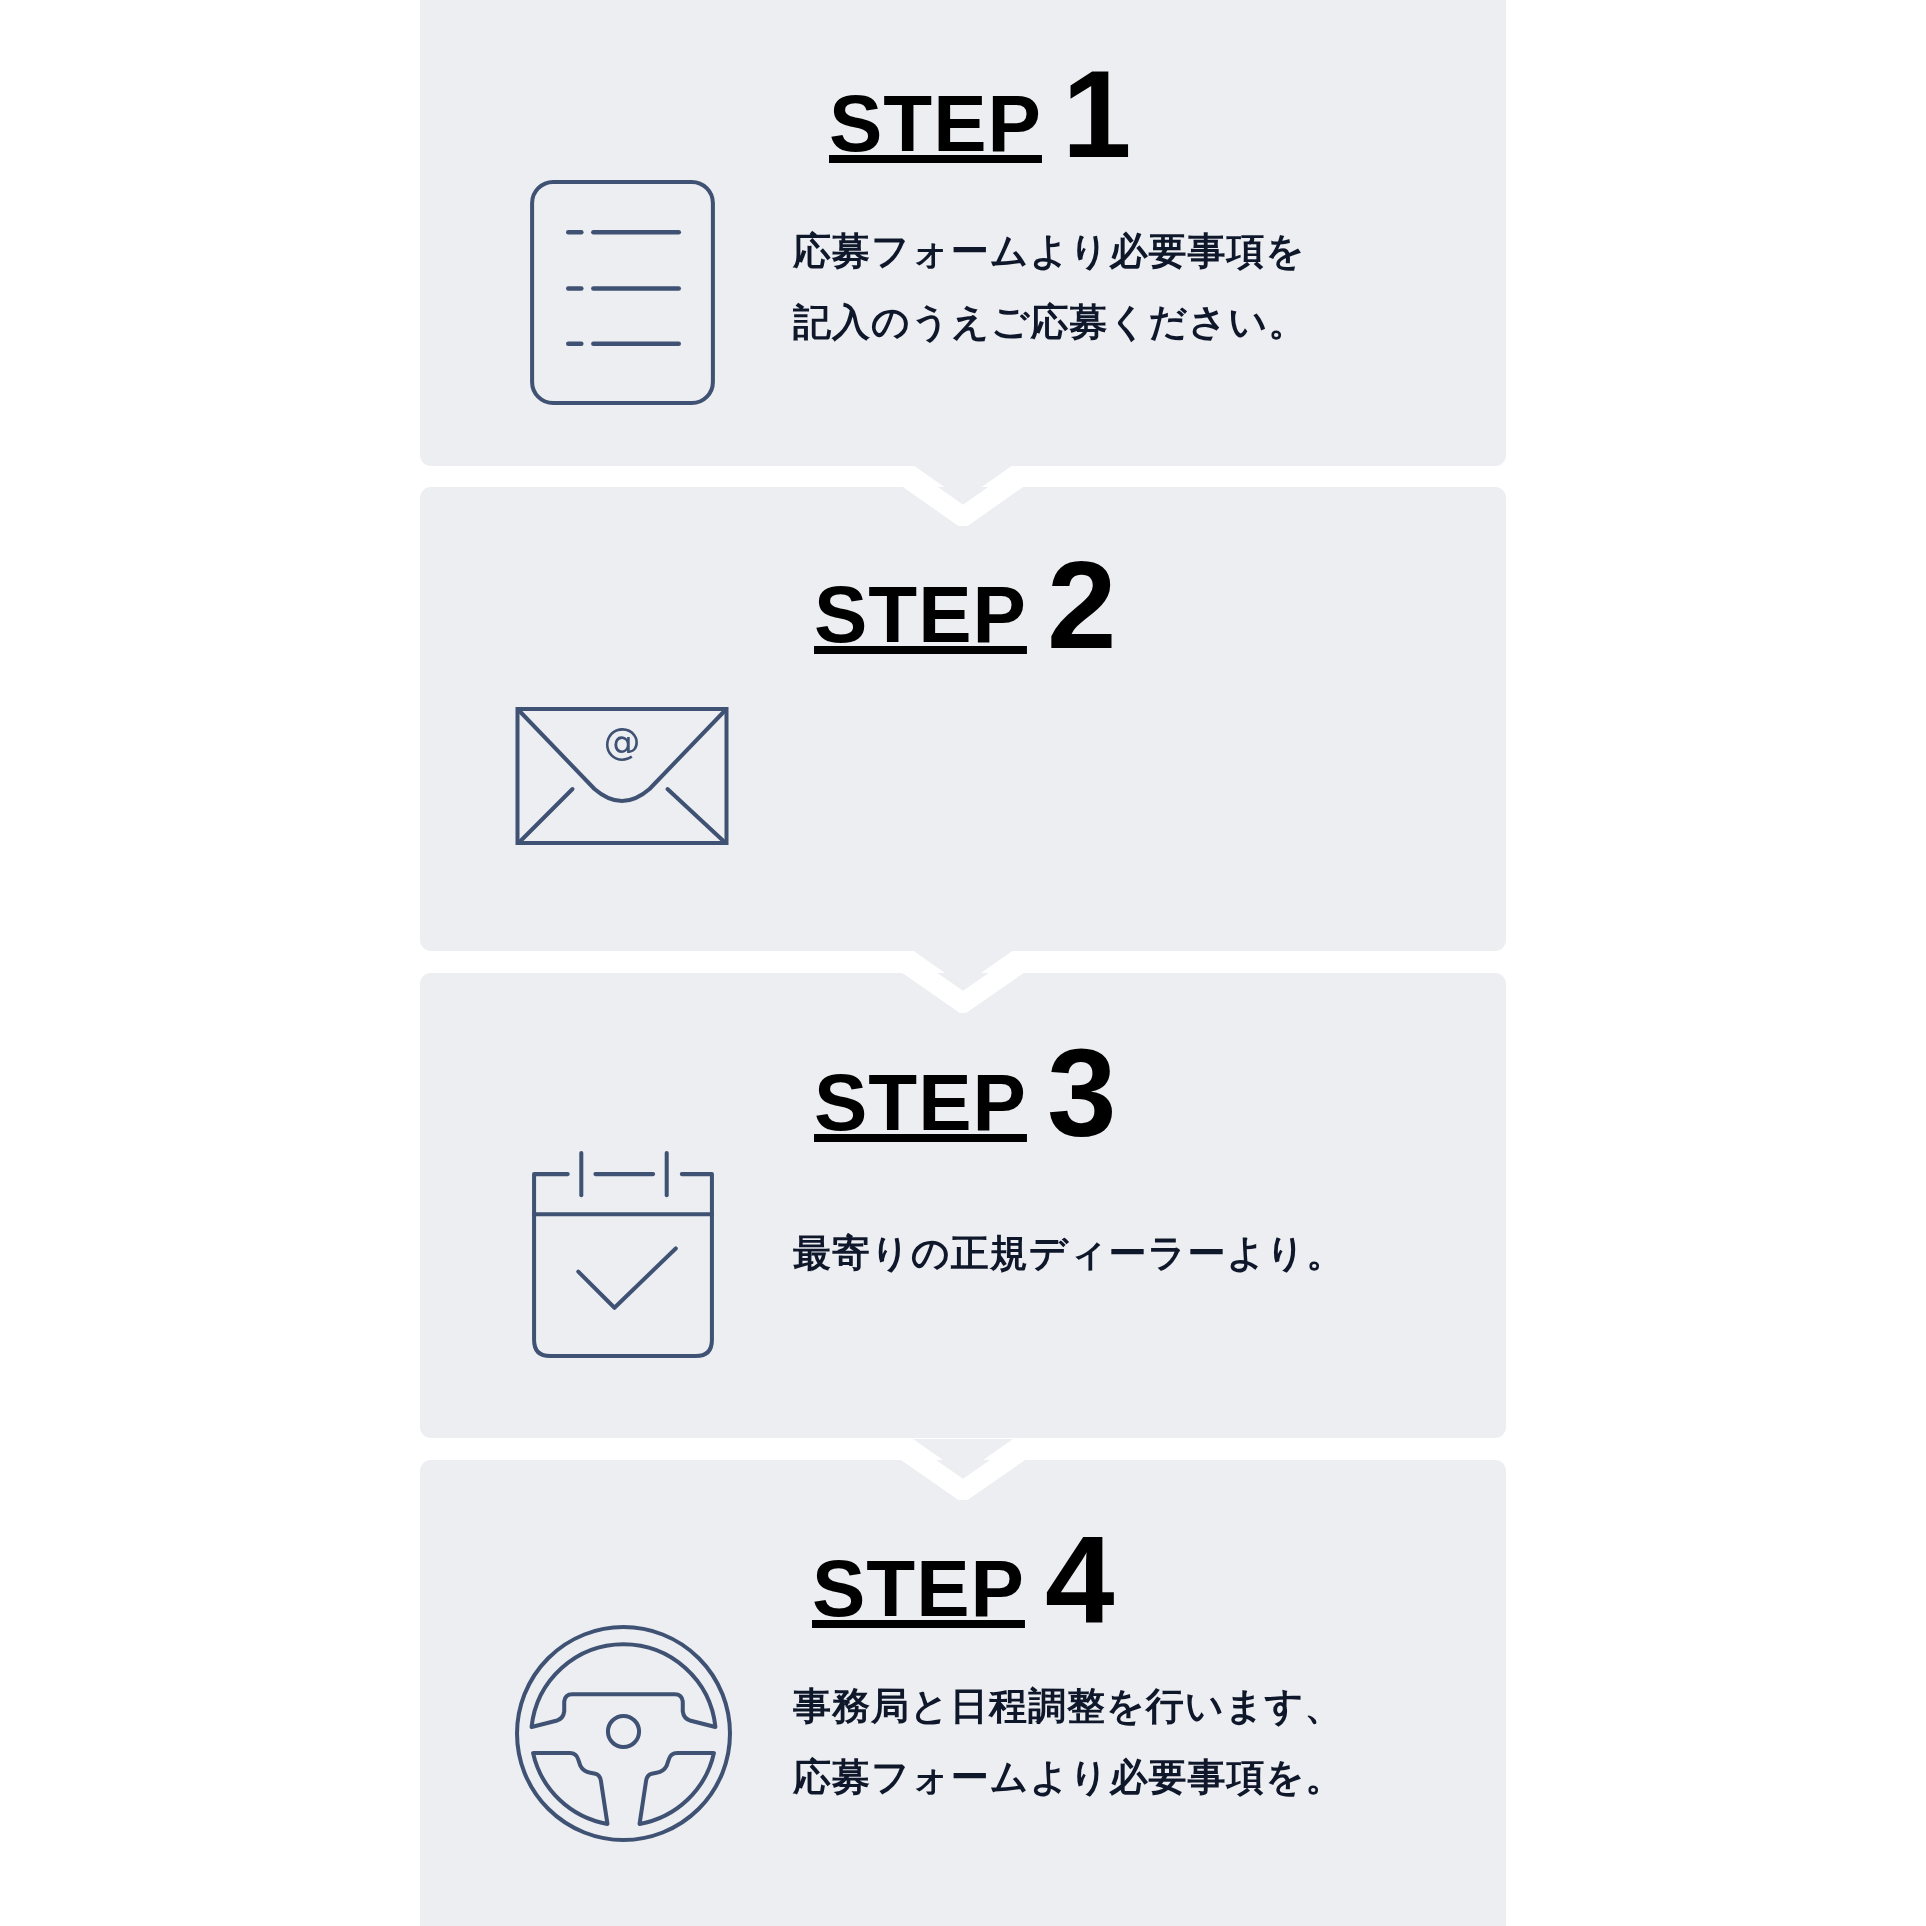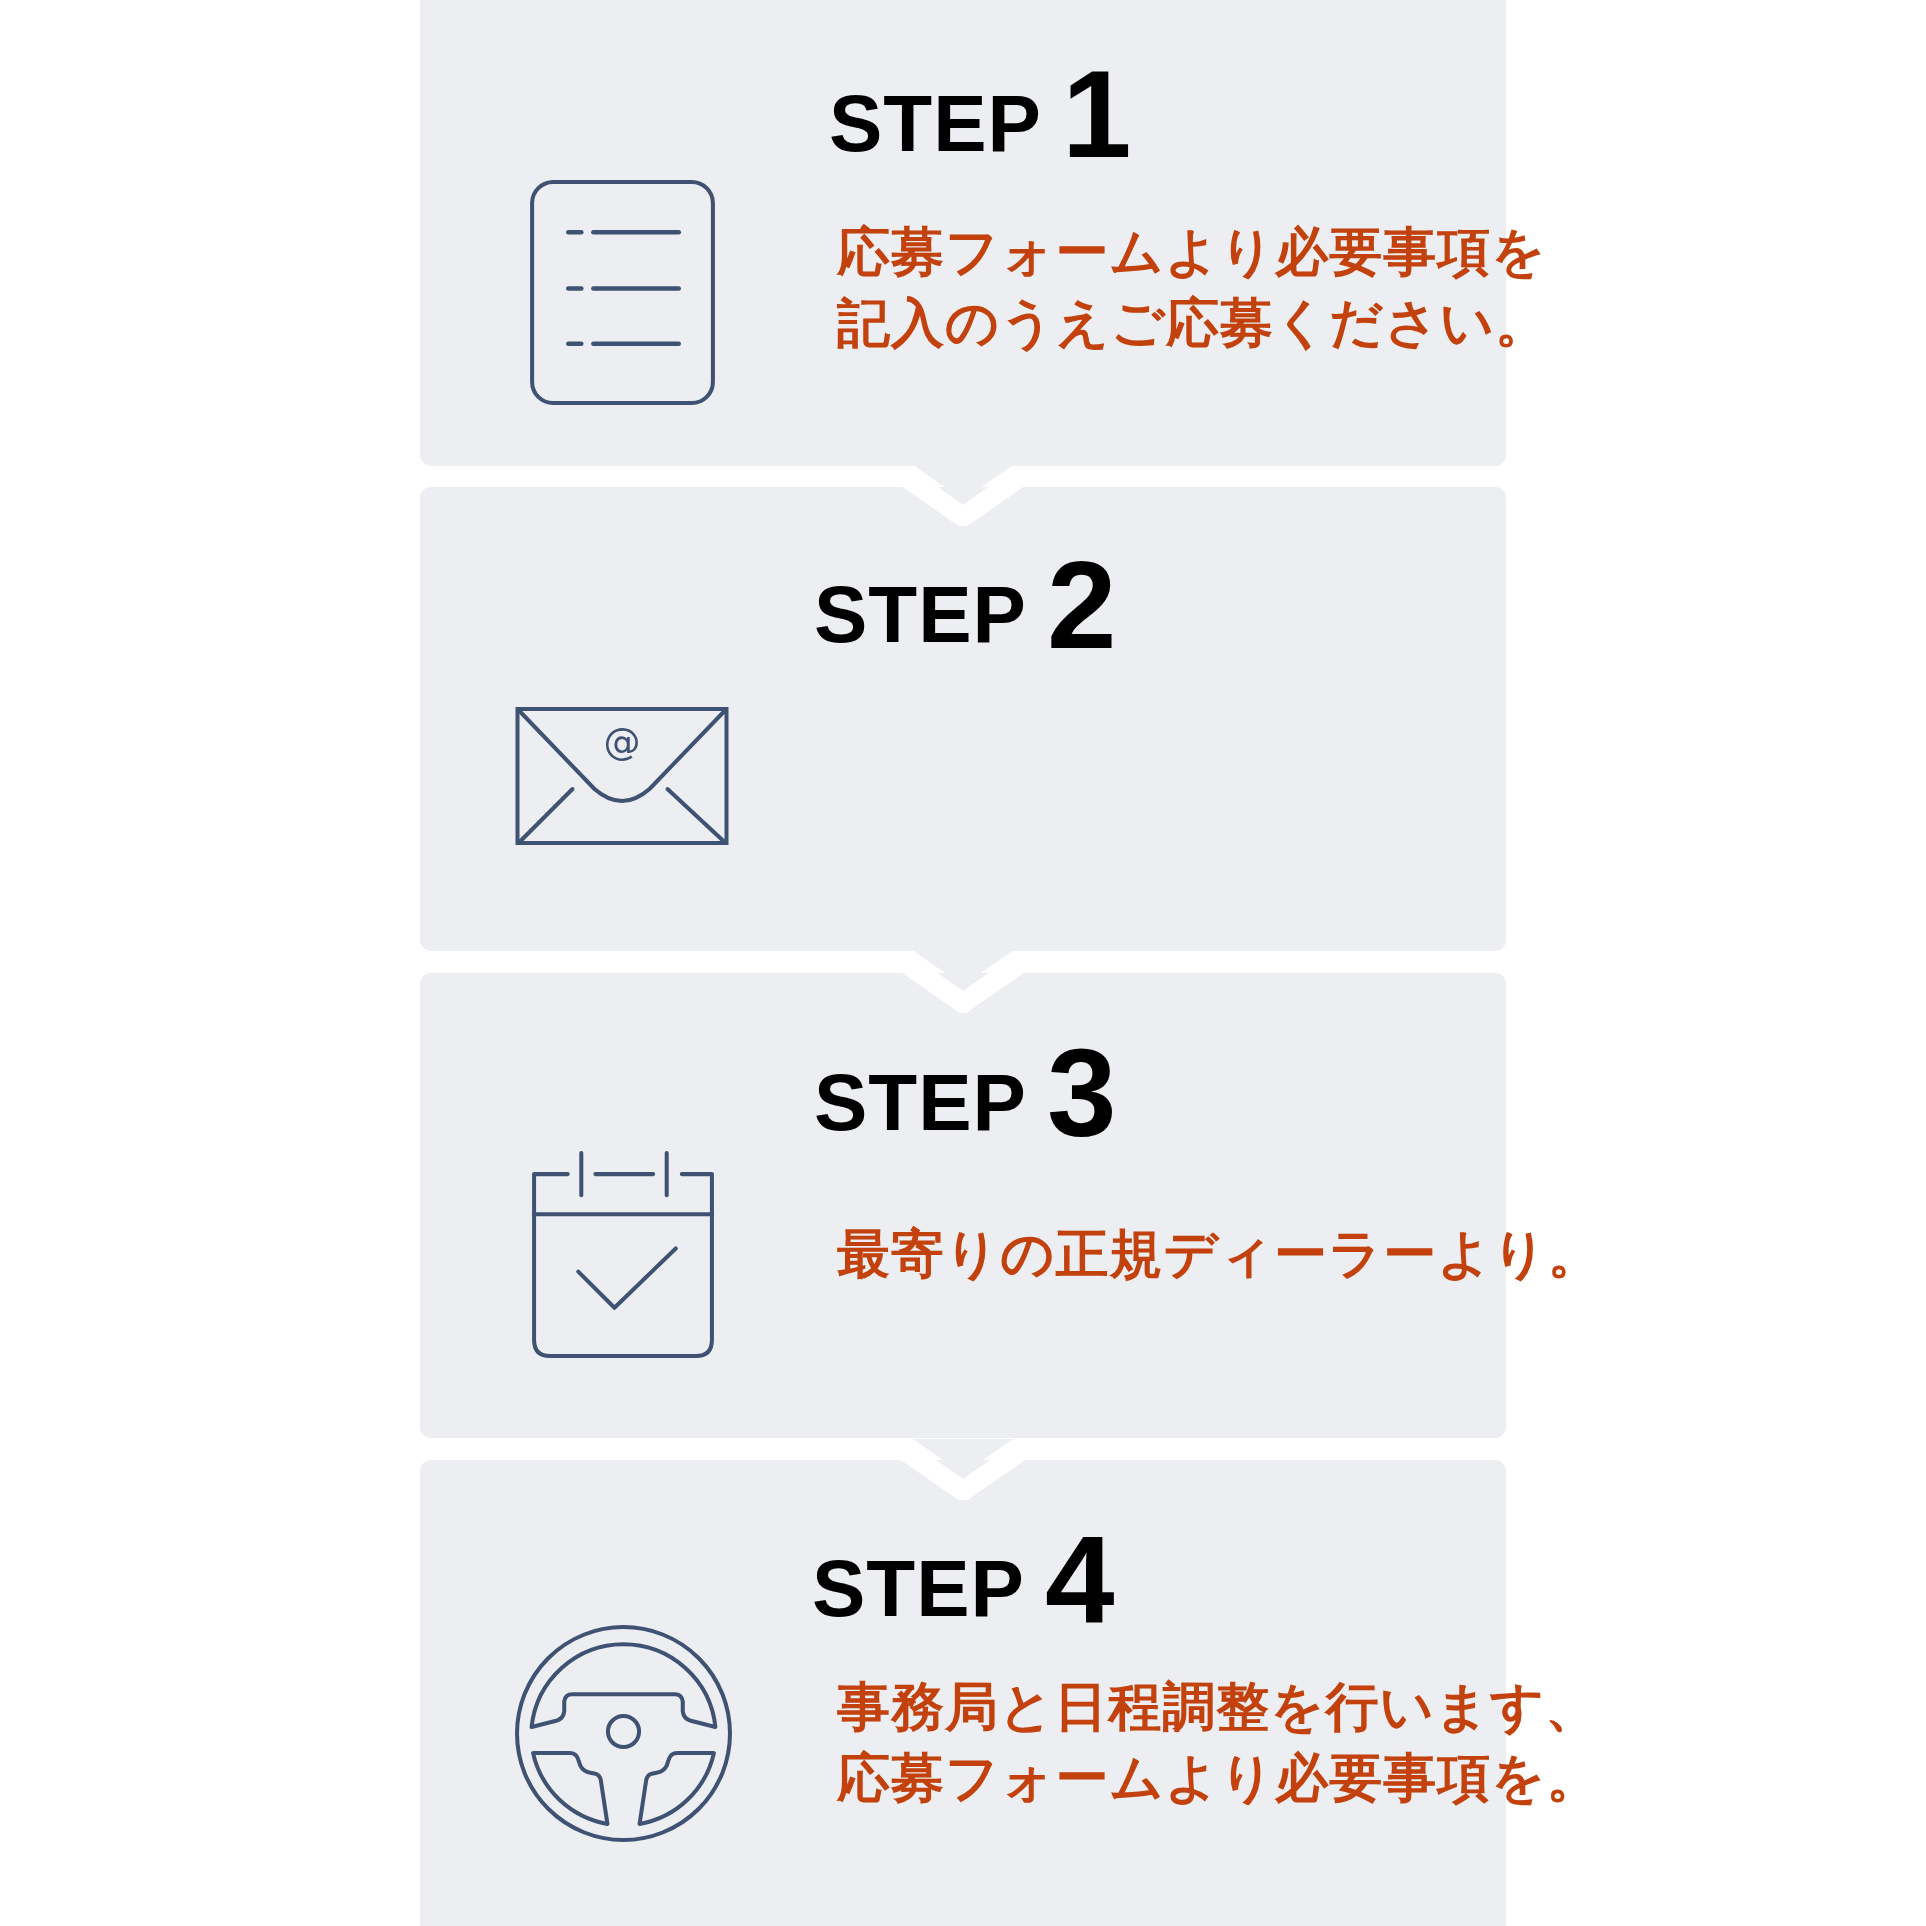--- a/index.html
+++ b/index.html
@@ -2,23 +2,23 @@
 <html style="font-size:8px"><head>
 <meta charset="utf-8">
 <style>
   html, body { margin:0; padding:0; background:#ffffff; }
   body { width:1926px; height:1926px; position:relative; overflow:hidden;
          font-family:"DejaVu Sans","Liberation Sans",sans-serif; }
   .steps { position:absolute; left:420px; top:0; width:1086px; height:1926px; }
   .card { position:absolute; left:0; width:1086px; background:#edeef2; border-radius:11px; }
   .chev { position:absolute; left:0; width:1086px; height:80px; pointer-events:none; }
   .heading { position:absolute; display:flex; align-items:flex-end; color:#000; font-weight:bold; }
-  .heading .word { font-family:"Liberation Sans","DejaVu Sans",sans-serif; font-size:80px; letter-spacing:1px; line-height:1; }
+  .heading .word { font-family:"Liberation Sans","DejaVu Sans",sans-serif; font-size:80px; letter-spacing:1px; line-height:1;text-decoration:underline; }
   .heading .num { font-family:"Liberation Sans","DejaVu Sans",sans-serif; font-size:125px; line-height:0.8; margin-left:20px; }
-  .desc { position:absolute; color:#c2410c; font-weight:bold; font-size:53px; line-height:71px; letter-spacing:1px; white-space:nowrap;margin-left:44px; }
+  .desc { position:absolute; color:#0f172a; font-weight:bold; font-size:38px; line-height:71px; letter-spacing:1px; white-space:nowrap; }
   .icon { position:absolute; }
   .icon svg { display:block; }
 </style>
 </head>
 <body>
 
 <div class="steps">
 
   <div class="card" style="top:-11px;height:477px;">
     <div class="heading" style="left:409px;top:75px;">

